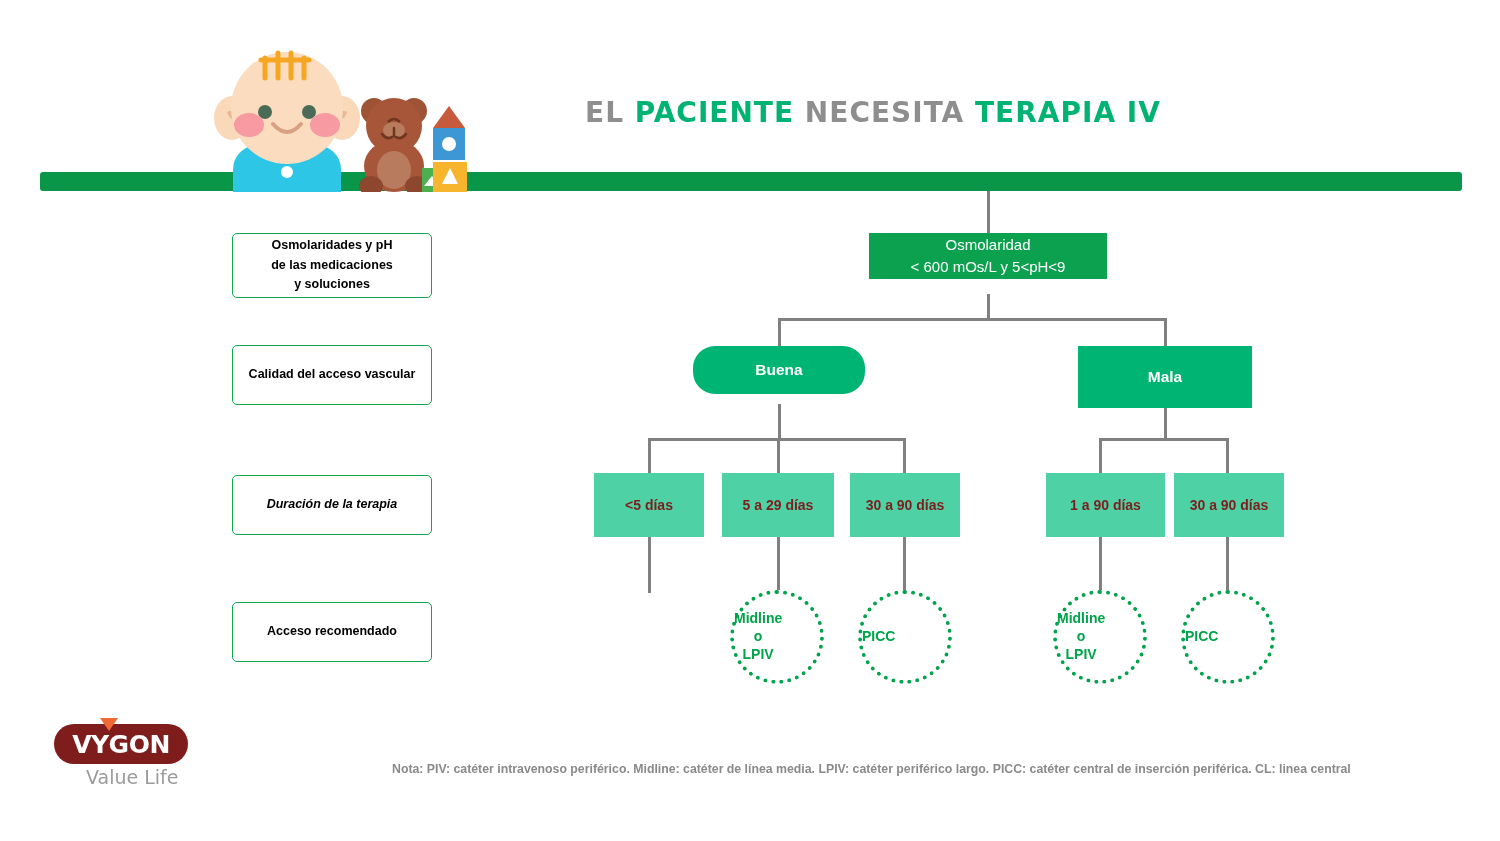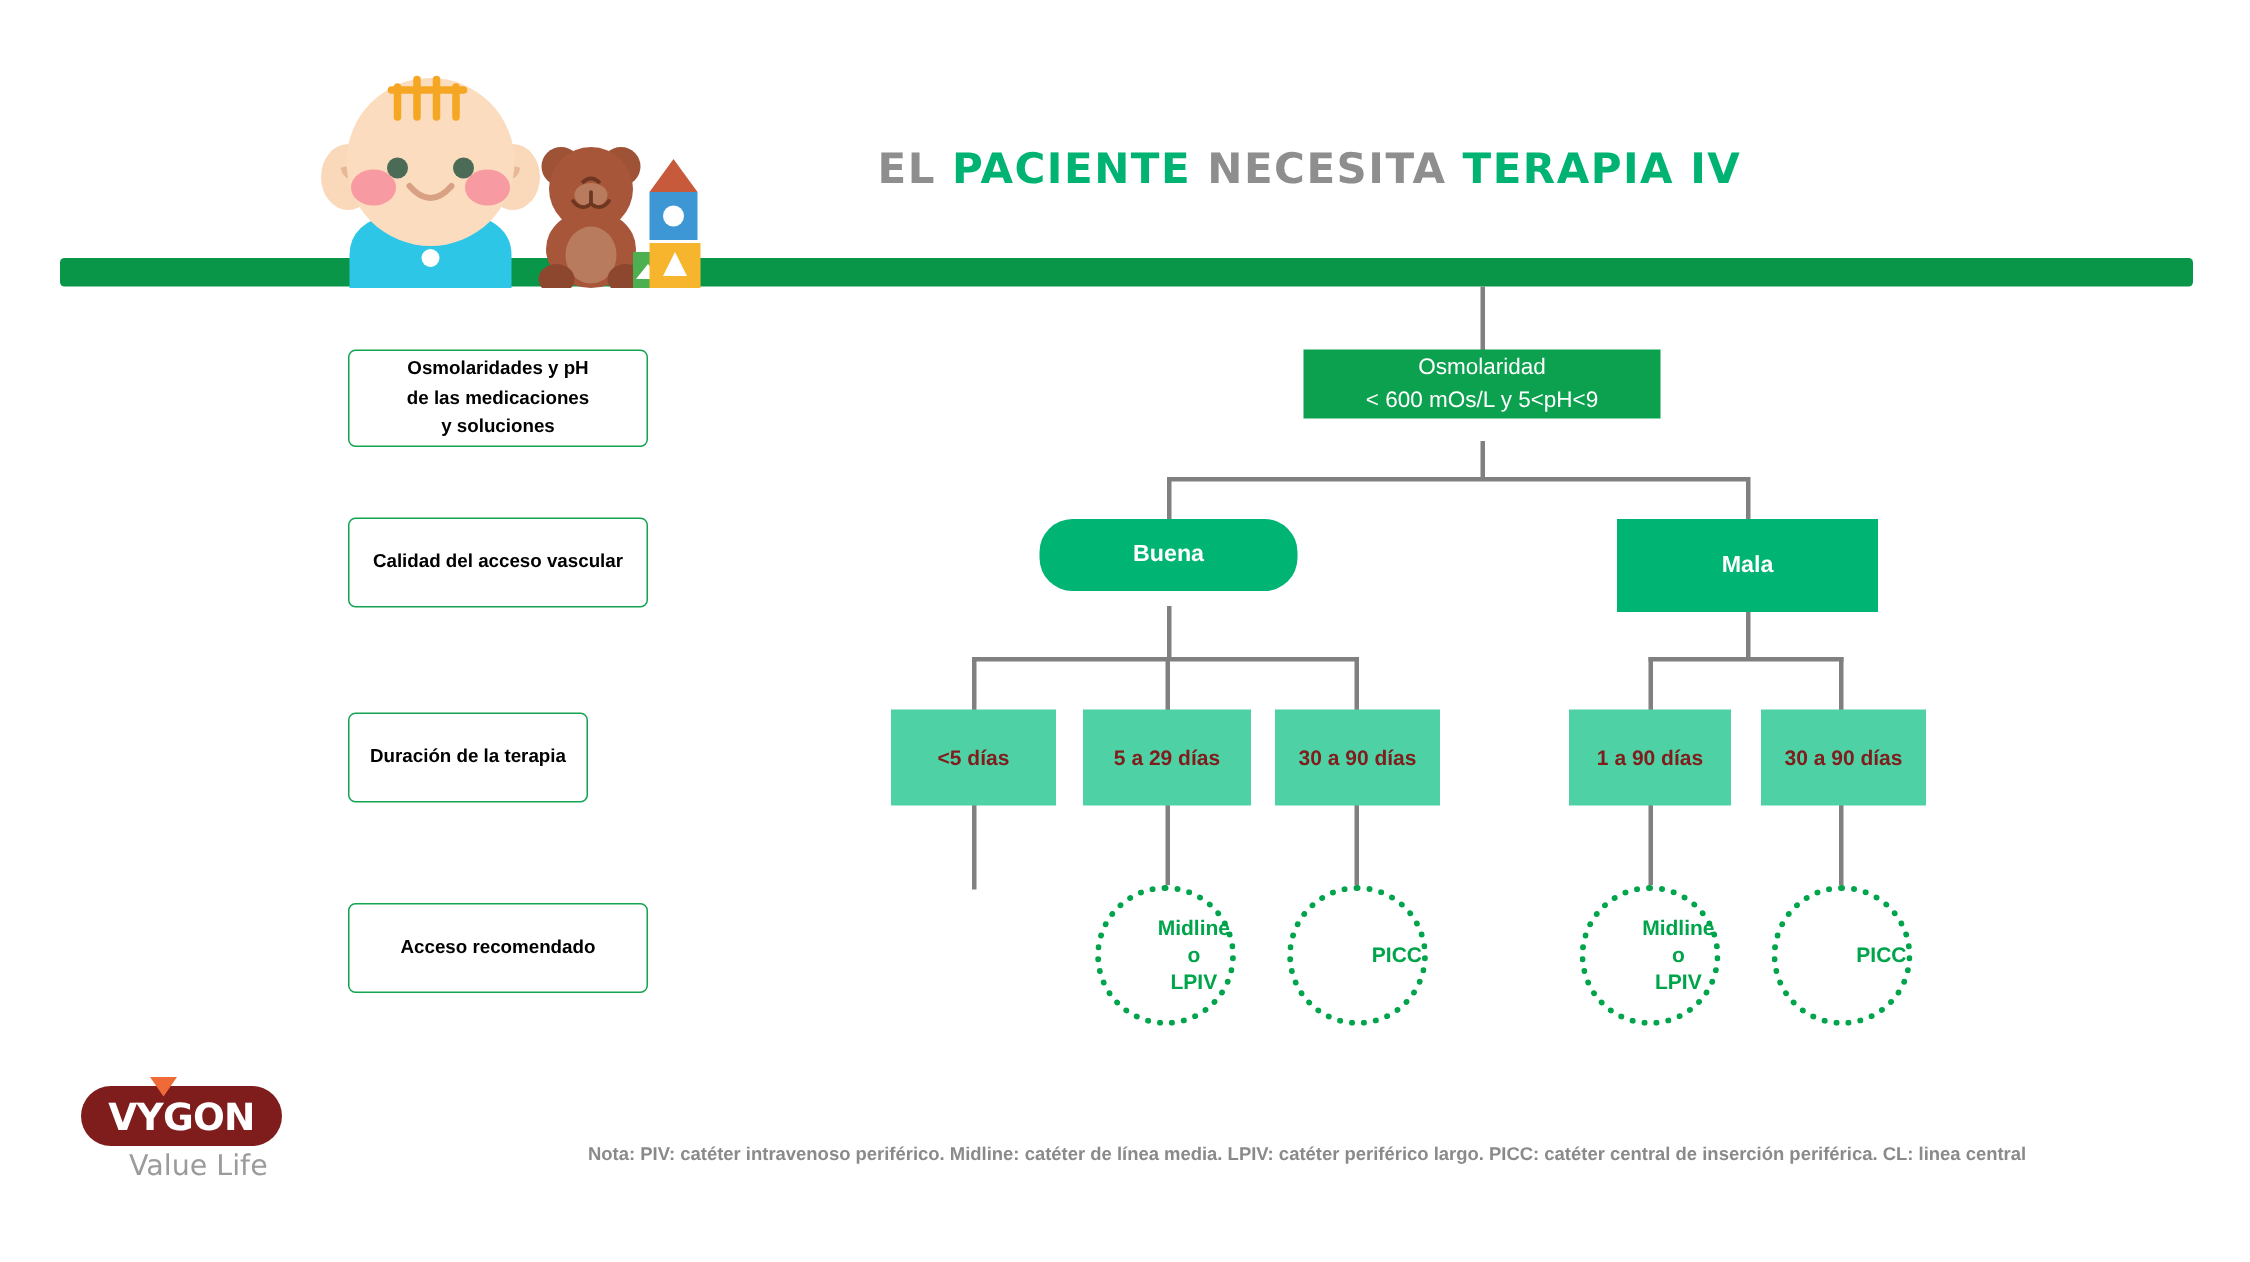--- a/index.html
+++ b/index.html
@@ -36,21 +36,21 @@
     background: #fff;
     display: flex; align-items: center; justify-content: center;
     text-align: center;
     color: #000000;
     font-size: 12.5px; font-weight: bold;
     line-height: 1.55;
     padding: 4px 8px;
   }
   #lbl-osmo   { left: 232px; top: 233px;  width: 200px; height: 65px; }
   #lbl-cal    { left: 232px; top: 345px;  width: 200px; height: 60px; }
-  #lbl-dur    { left: 232px; top: 475px;  width: 160px; height: 60px; }
+  #lbl-dur    { left: 232px; top: 475px;  width: 200px; height: 60px; font-style: italic; }
   #lbl-acc    { left: 232px; top: 602px;  width: 200px; height: 60px; }
 
   
   .node {
     position: absolute;
     display: flex; align-items: center; justify-content: center;
     text-align: center;
     color: #ffffff;
     font-weight: bold;
     z-index: 3;
@@ -59,30 +59,30 @@
   .node-mid  { background: #00b473; }
   .node-light{ background: #4ed2a5; color: #7f1d1d; }
 
   #n-osmo { left: 869px; top: 233px; width: 238px; height: 46px; font-size: 15px; font-weight: normal; line-height: 1.45; }
   #n-buena{ left: 693px; top: 346px; width: 172px; height: 48px; font-size: 15.5px; border-radius: 22px; }
   #n-mala { left: 1078px; top: 346px; width: 174px; height: 62px; font-size: 15.5px; }
 
   #d-1 { left: 594px;  top: 473px; width: 110px; height: 64px; font-size: 14px; }
   #d-2 { left: 722px;  top: 473px; width: 112px; height: 64px; font-size: 14px; }
   #d-3 { left: 850px;  top: 473px; width: 110px; height: 64px; font-size: 14px; }
-  #d-4 { left: 1046px; top: 473px; width: 108px; height: 64px; font-size: 14px; text-align: right; }
+  #d-4 { left: 1046px; top: 473px; width: 119px; height: 64px; font-size: 14px; text-align: right; }
   #d-5 { left: 1174px; top: 473px; width: 110px; height: 64px; font-size: 14px; }
 
   
   .circle {
     position: absolute;
     width: 94px; height: 94px;
     border-radius: 50%;
     border: 4px dotted #00a44a;
-    display: flex; align-items: center; justify-content: flex-end;
+    display: flex; align-items: center; justify-content: flex-start;
     text-align: center;
     color: #00a44a; font-weight: bold; font-size: 14px; line-height: 1.28;
     background: #fff;
     z-index: 3;
   }
   #c-1 { left: 602px;  top: 590px; }
   #c-2 { left: 730px;  top: 590px; }
   #c-3 { left: 858px;  top: 590px; }
   #c-4 { left: 1053px; top: 590px; }
   #c-5 { left: 1181px; top: 590px; }

